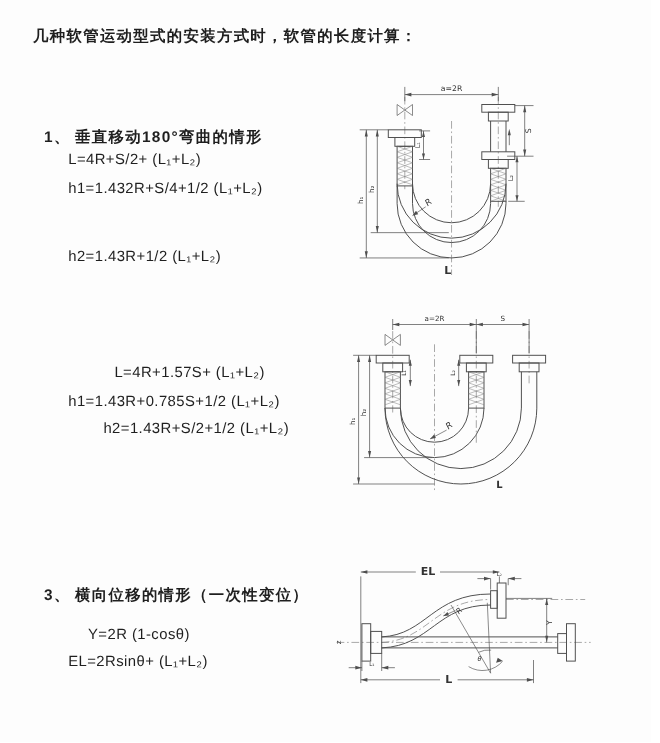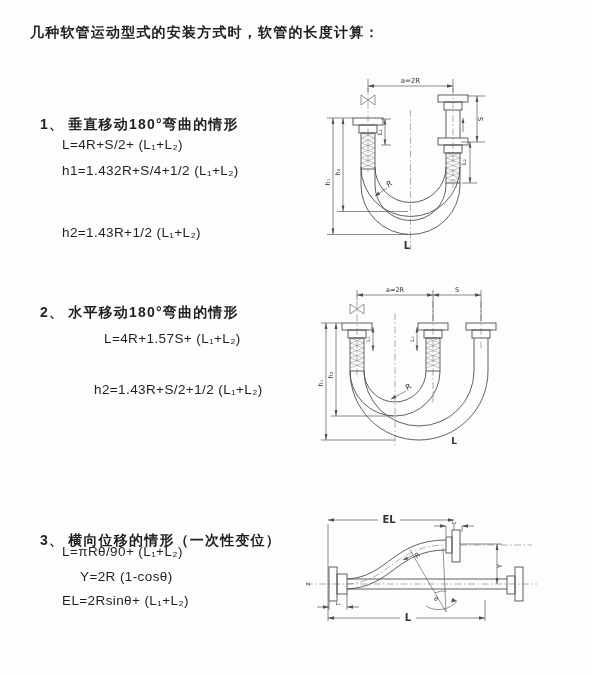--- a/index.html
+++ b/index.html
@@ -25,30 +25,27 @@
 
   <div class="title">几种软管运动型式的安装方式时，软管的长度计算：</div>
 
   <div class="sec-h" style="left:40px;top:116px;">
     <span class="num">1、</span><span>垂直移动180°弯曲的情形</span>
   </div>
   <div class="formula" style="top:137px;">L=4R+S/2+ (L₁+L₂)</div>
   <div class="formula" style="top:163px;">h1=1.432R+S/4+1/2 (L₁+L₂)</div>
   <div class="formula" style="top:189px;margin-top:36px;">h2=1.43R+1/2 (L₁+L₂)</div>
 
-  <div class="sec-h" style="left:40px;top:304px;">
-    <span class="num">2、</span><span>水平移动180°弯曲的情形</span>
-  </div>
   <div class="formula" style="top:331px;margin-left:42px;">L=4R+1.57S+ (L₁+L₂)</div>
+  <div class="formula" style="top:357px;">h1=1.43R+0.785S+1/2 (L₁+L₂)</div>
   <div class="formula" style="top:382px;padding-left:32px;">h2=1.43R+S/2+1/2 (L₁+L₂)</div>
 
   <div class="sec-h" style="left:40px;top:516px;margin-top:16px;">
     <span class="num">3、</span><span>横向位移的情形（一次性变位）</span>
   </div>
-  <div class="formula" style="top:544px;">L=πRθ/90+ (L₁+L₂)</div>
   <div class="formula" style="top:569px;margin-left:18px;">Y=2R (1-cosθ)</div>
   <div class="formula" style="top:593px;">EL=2Rsinθ+ (L₁+L₂)</div>
 
   <div class="dwrap" style="left:313px;top:72px;">
     <svg width="287" height="186" viewBox="0 0 287 186">
       <g>
         <path class="cl" d="M55,16 V100"></path>
         <path class="cl" d="M140,16 V116"></path>
         <path class="cl" d="M97.5,38 V178"></path>
       </g>

